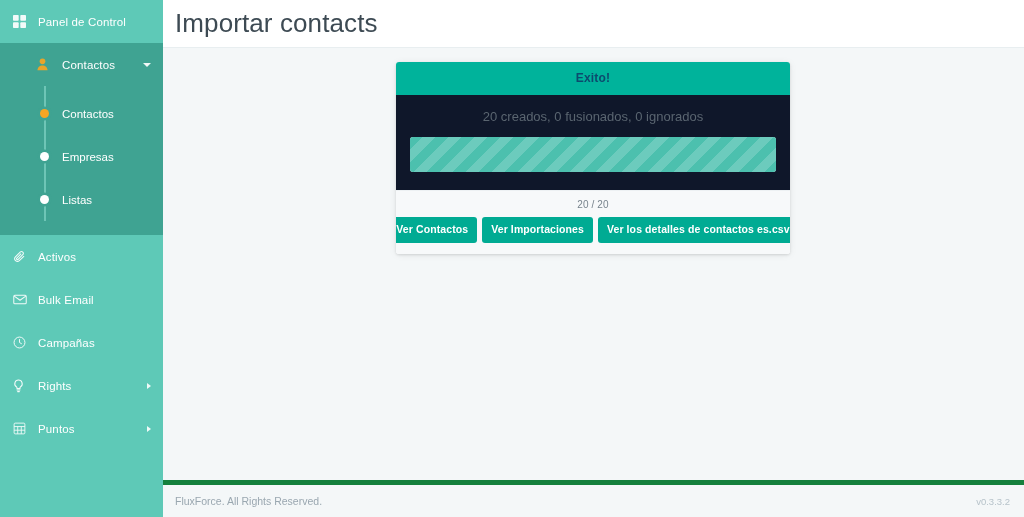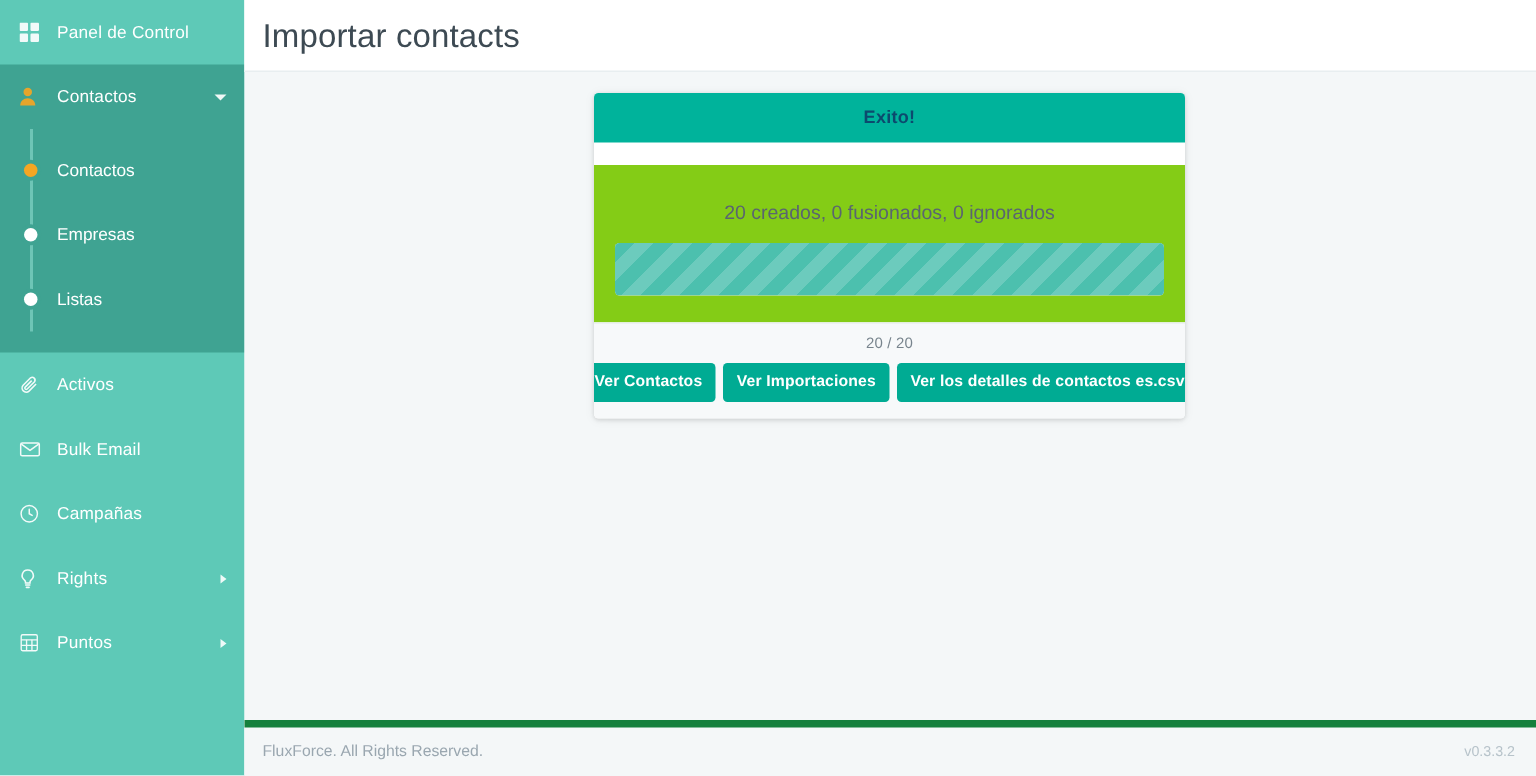--- a/index.html
+++ b/index.html
@@ -68,20 +68,21 @@
     border-top: 4px solid #ffffff;
     border-left: 4px solid transparent;
     border-right: 4px solid transparent;
     opacity: .92;
     flex: 0 0 auto;
   }
 
   
   .nav-group.open {
     background: #3fa392;
+    padding-left: 24px;
   }
   .nav-group.open > .nav-item .ico { color: #f5a623; }
 
   .submenu {
     position: relative;
     padding: 6px 0 14px 0;
   }
   .submenu::before {
     content: "";
     position: absolute;
@@ -128,21 +129,21 @@
   .topbar {
     height: 48px;
     flex: 0 0 48px;
     background: #ffffff;
     display: flex;
     align-items: center;
     padding: 0 12px 0 12px;
     border-bottom: 1px solid #e8eef0;
   }
   .page-title {
-    font-size: 22px;
+    font-size: 26px;
     font-weight: 400;
     color: #3d4a53;
     letter-spacing: .1px;
   }
   .content {
     flex: 1 1 auto;
     position: relative;
     overflow: hidden;
   }
 
@@ -160,23 +161,22 @@
   .card-head {
     background: #00b39b;
     color: #0c4a6e;
     font-size: 12px;
     font-weight: bold;
     text-align: center;
     padding: 9px 0 10px 0;
     letter-spacing: .2px;
   }
   .card-body {
-    padding: 22px 14px 18px 14px;
-    background: #84cc16;
-    margin-top: 15px;
+    padding: 12px 14px 18px 14px;
+    background: #0f172a;
   }
   .card-msg {
     text-align: center;
     font-size: 13px;
     color: #5a6570;
     padding: 2px 0 13px 0;
   }
   .progress-outer {
     height: 35px;
     background: #eef2f3;

